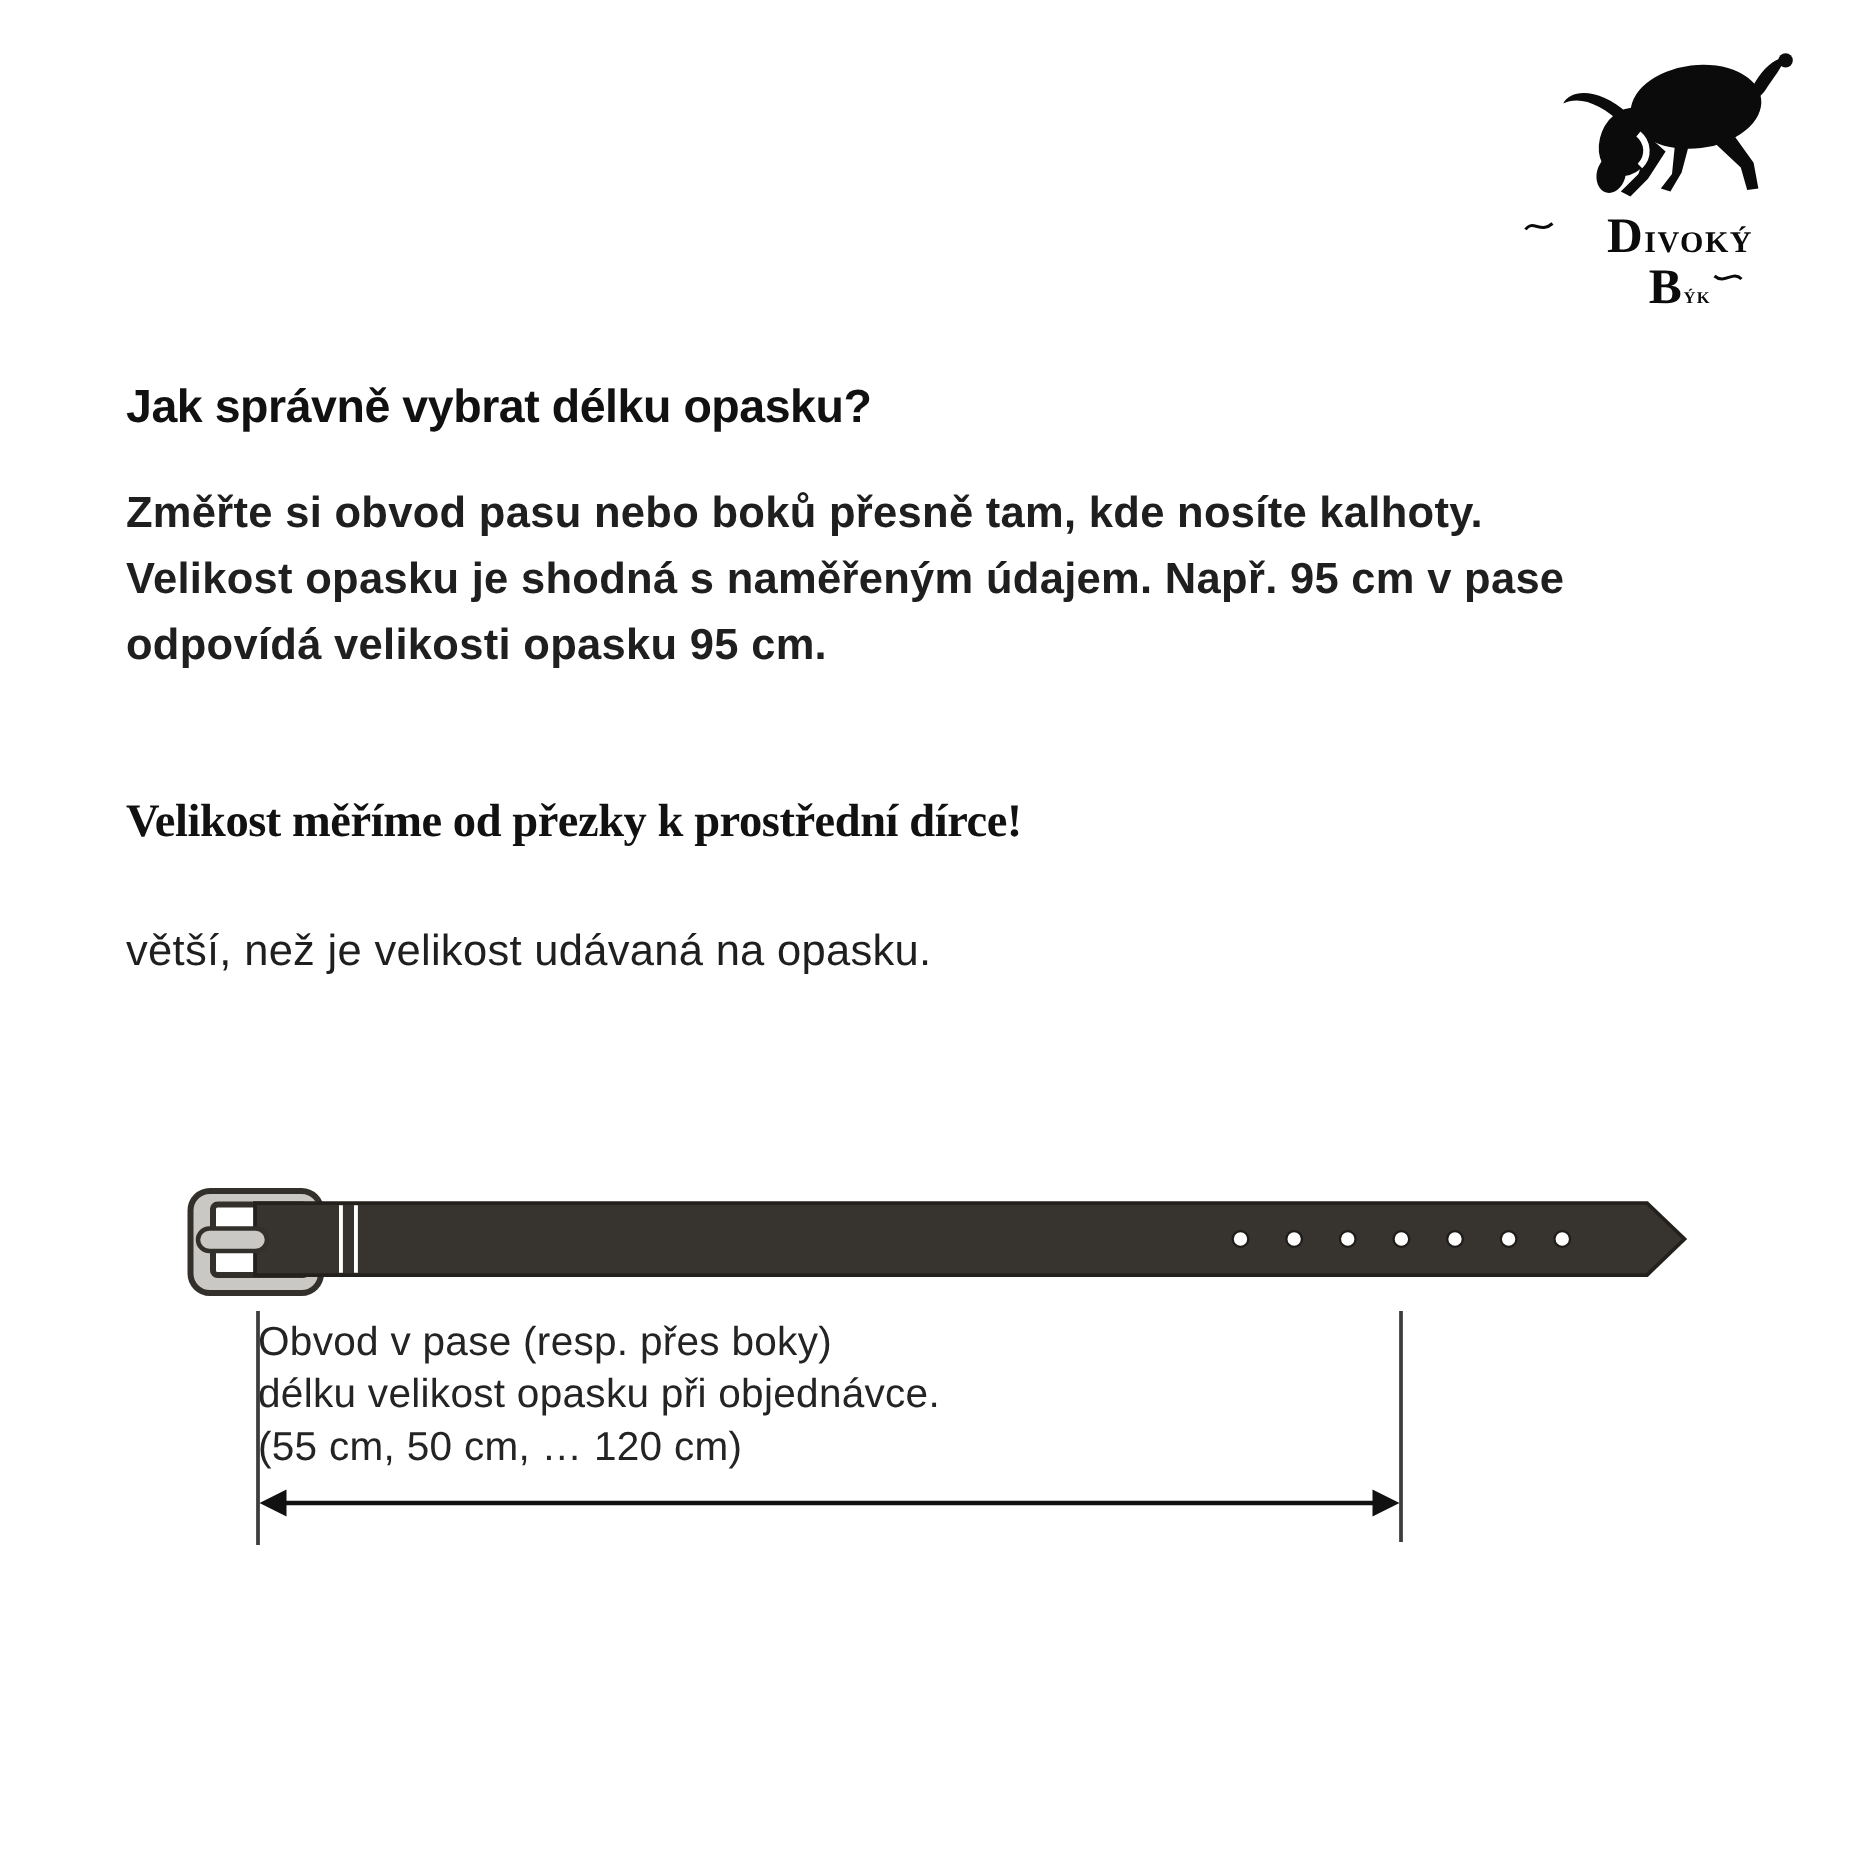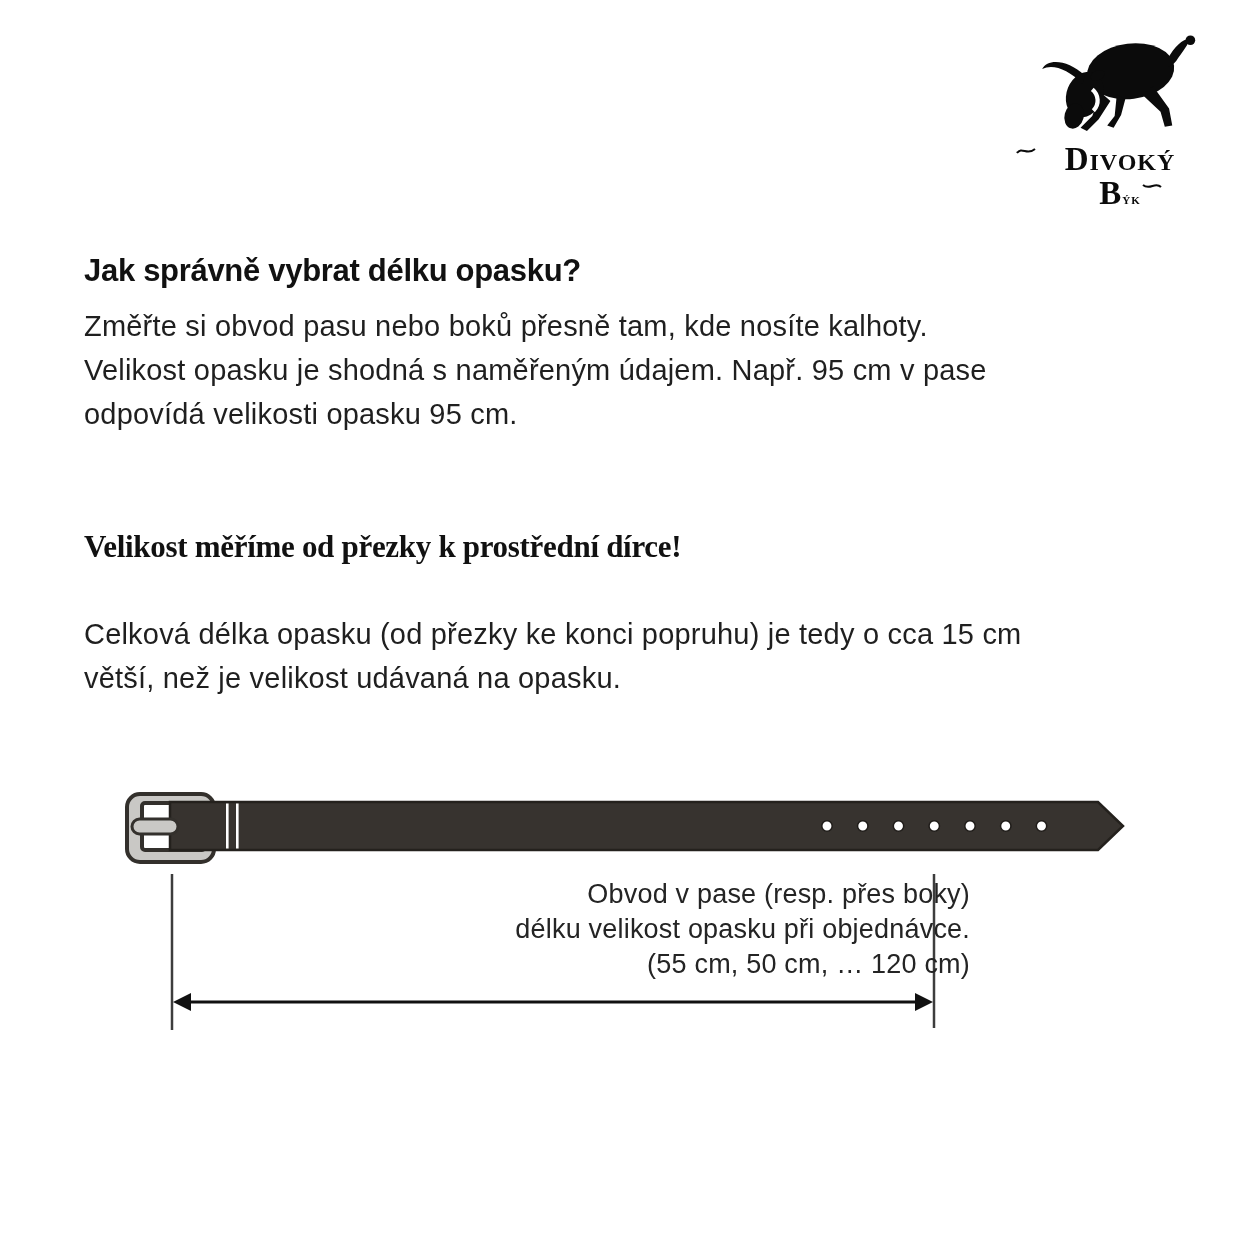--- a/index.html
+++ b/index.html
@@ -7,50 +7,50 @@
     width:1250px;height:1250px;position:relative;background:#ffffff;
     font-family:"Liberation Sans", sans-serif;color:#1c1c1c;overflow:hidden;
   }
   
   .logo{position:absolute;left:1020px;top:28px;width:200px;text-align:center;}
   .logo svg.bull{display:block;margin:0 auto;}
   .brand{
     font-family:"Liberation Serif", serif;font-weight:700;color:#0b0b0b;
     font-variant:small-caps;letter-spacing:1px;line-height:1;
   }
-  .brand-line1{font-size:34px;margin-top:2px;position:relative;}
+  .brand-line1{font-size:28px;margin-top:2px;position:relative;}
   .brand-line2{font-size:16px;margin-top:1px;position:relative;}
   .brand-line1::first-letter,.brand-line2::first-letter{font-size:33px;}
   .swash{position:absolute;}
   
   .h-block{
     position:absolute;left:84px;font-weight:700;font-size:31px;color:#111;
     letter-spacing:-0.3px;
   }
   .p-block{
     position:absolute;left:84px;font-size:29px;font-weight:300;color:#1f1f1f;
     line-height:44px;letter-spacing:0.2px;
   }
   #heading-1{top:237px;margin-top:16px;}
-  #para-1{top:304px;}
+  #para-1{top:320px;font-weight:bold;}
   #heading-2{top:529px;font-family:Liberation Serif, serif;}
   #para-2{top:612px;}
   
   .belt-svg{position:absolute;left:0;top:760px;}
   .strap{stroke:#24211d;stroke-width:2.5;}
   .buckle-frame{stroke:#33302c;stroke-width:4;}
   .buckle-window{fill:#ffffff;stroke:#33302c;stroke-width:4;}
   .prong{stroke:#33302c;stroke-width:3;}
   .keeper{fill:#ffffff;}
   .hole{fill:#ffffff;stroke:#1f1c19;stroke-width:1.5;}
   .ext-line{stroke:#3d3d3d;stroke-width:2.5;fill:none;}
   .dim-line{stroke:#111111;stroke-width:3;fill:none;}
   .dim-head{fill:#111111;}
   .caption{
-    position:absolute;left:172px;top:877px;width:798px;text-align:right;
+    position:absolute;left:172px;top:877px;width:798px;text-align:left;
     font-size:27px;font-weight:300;line-height:35px;color:#242424;letter-spacing:0.2px;
   }
 </style>
 </head>
 <body>
 
 <div class="logo">
   <svg class="bull" width="160" height="112" viewBox="0 0 150 100">
     <g fill="#0b0b0b">
       <ellipse cx="85" cy="38" rx="41" ry="26" transform="rotate(-7 85 38)"></ellipse>
@@ -82,21 +82,20 @@
 
 <div class="h-block" id="heading-1">Jak správně vybrat délku opasku?</div>
 <div class="p-block" id="para-1">
   <div>Změřte si obvod pasu nebo boků přesně tam, kde nosíte kalhoty.</div>
   <div>Velikost opasku je shodná s naměřeným údajem. Např. 95 cm v pase</div>
   <div>odpovídá velikosti opasku 95 cm.</div>
 </div>
 
 <div class="h-block" id="heading-2">Velikost měříme od přezky k prostřední dírce!</div>
 <div class="p-block" id="para-2">
-  <div>Celková délka opasku (od přezky ke konci popruhu) je tedy o cca 15 cm</div>
   <div>větší, než je velikost udávaná na opasku.</div>
 </div>
 
 <svg class="belt-svg" width="1250" height="300" viewBox="0 0 1250 300">
 
   <rect class="buckle-frame" x="127" y="34" width="87" height="68" rx="13" fill="#c9c8c5"></rect>
   <rect class="buckle-window" x="142" y="43" width="63" height="47" rx="3"></rect>
 
   <path class="strap" d="M170,42 L1098,42 L1123,66 L1098,90 L170,90 Z" fill="#37332f"></path>
 

